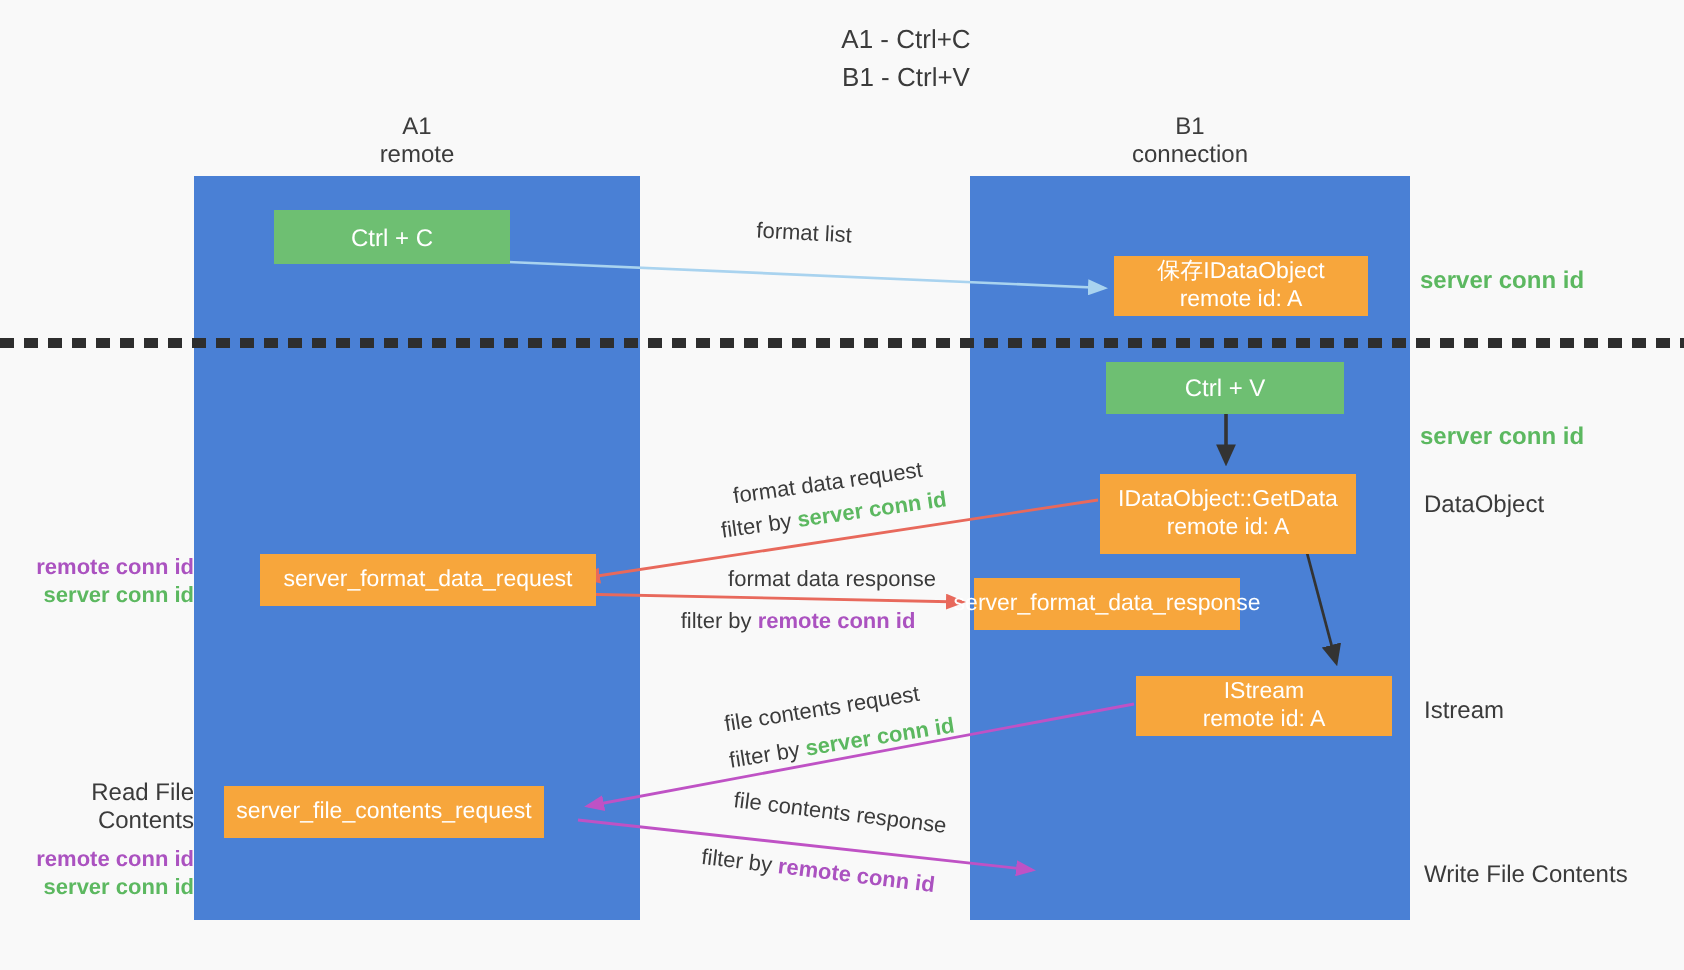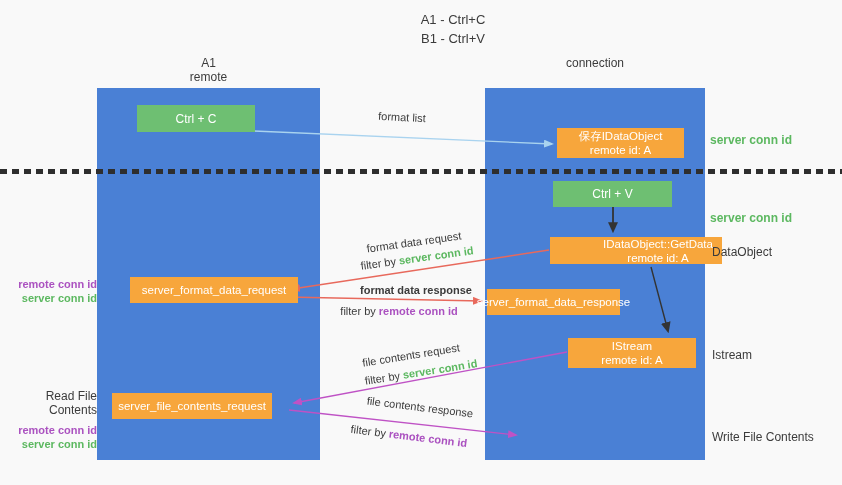--- a/index.html
+++ b/index.html
@@ -70,20 +70,21 @@
   <div class="title">
     <div>A1 - Ctrl+C</div>
     <div>B1 - Ctrl+V</div>
   </div>
 
   <div class="lane-header" style="left:97px;width:223px;">
     <div>A1</div>
     <div>remote</div>
   </div>
   <div class="lane-header" style="left:485px;width:220px;">
+    <div>B1</div>
     <div>connection</div>
   </div>
 
   <div class="lane" style="left:97px;width:223px;"></div>
   <div class="lane" style="left:485px;width:220px;"></div>
 
   <div class="separator"></div>
 
   <svg class="arrows" width="842" height="485" viewBox="0 0 842 485">
     <defs>
@@ -115,21 +116,21 @@
 
   <div class="box orange small" style="left:557px;top:128px;width:127px;height:30px;">
     <div>保存IDataObject</div>
     <div>remote id: A</div>
   </div>
 
   <div class="box green" style="left:553px;top:181px;width:119px;height:26px;">
     <div>Ctrl + V</div>
   </div>
 
-  <div class="box orange small" style="left:550px;top:237px;width:128px;height:27px;padding-left:44px;">
+  <div class="box orange small" style="left:550px;top:237px;width:128px;height:40px;">
     <div>IDataObject::GetData</div>
     <div>remote id: A</div>
   </div>
 
   <div class="box orange small" style="left:130px;top:277px;width:168px;height:26px;">
     <div>server_format_data_request</div>
   </div>
 
   <div class="box orange small" style="left:487px;top:289px;width:133px;height:26px;">
     <div>server_format_data_response</div>
@@ -145,21 +146,21 @@
   </div>
 
 
   <div class="edge-label" style="left:402px;top:117px;transform:translate(-50%,-50%) rotate(3deg);">format list</div>
 
   <div class="edge-label" style="left:414px;top:242px;transform:translate(-50%,-50%) rotate(-8deg);">format data request</div>
   <div class="edge-label" style="left:417px;top:258px;transform:translate(-50%,-50%) rotate(-8deg);">
     <span>filter by </span><span class="conn-green">server conn id</span>
   </div>
 
-  <div class="edge-label" style="left:416px;top:290px;transform:translate(-50%,-50%);font-weight:bold;">format data response</div>
+  <div class="edge-label" style="left:416px;top:290px;transform:translate(-50%,-50%);">format data response</div>
   <div class="edge-label" style="left:399px;top:311px;transform:translate(-50%,-50%);">
     <span>filter by </span><span class="conn-purple">remote conn id</span>
   </div>
 
   <div class="edge-label" style="left:411px;top:355px;transform:translate(-50%,-50%) rotate(-9deg);">file contents request</div>
   <div class="edge-label" style="left:421px;top:372px;transform:translate(-50%,-50%) rotate(-9deg);">
     <span>filter by </span><span class="conn-green">server conn id</span>
   </div>
 
   <div class="edge-label" style="left:420px;top:407px;transform:translate(-50%,-50%) rotate(7deg);">file contents response</div>

